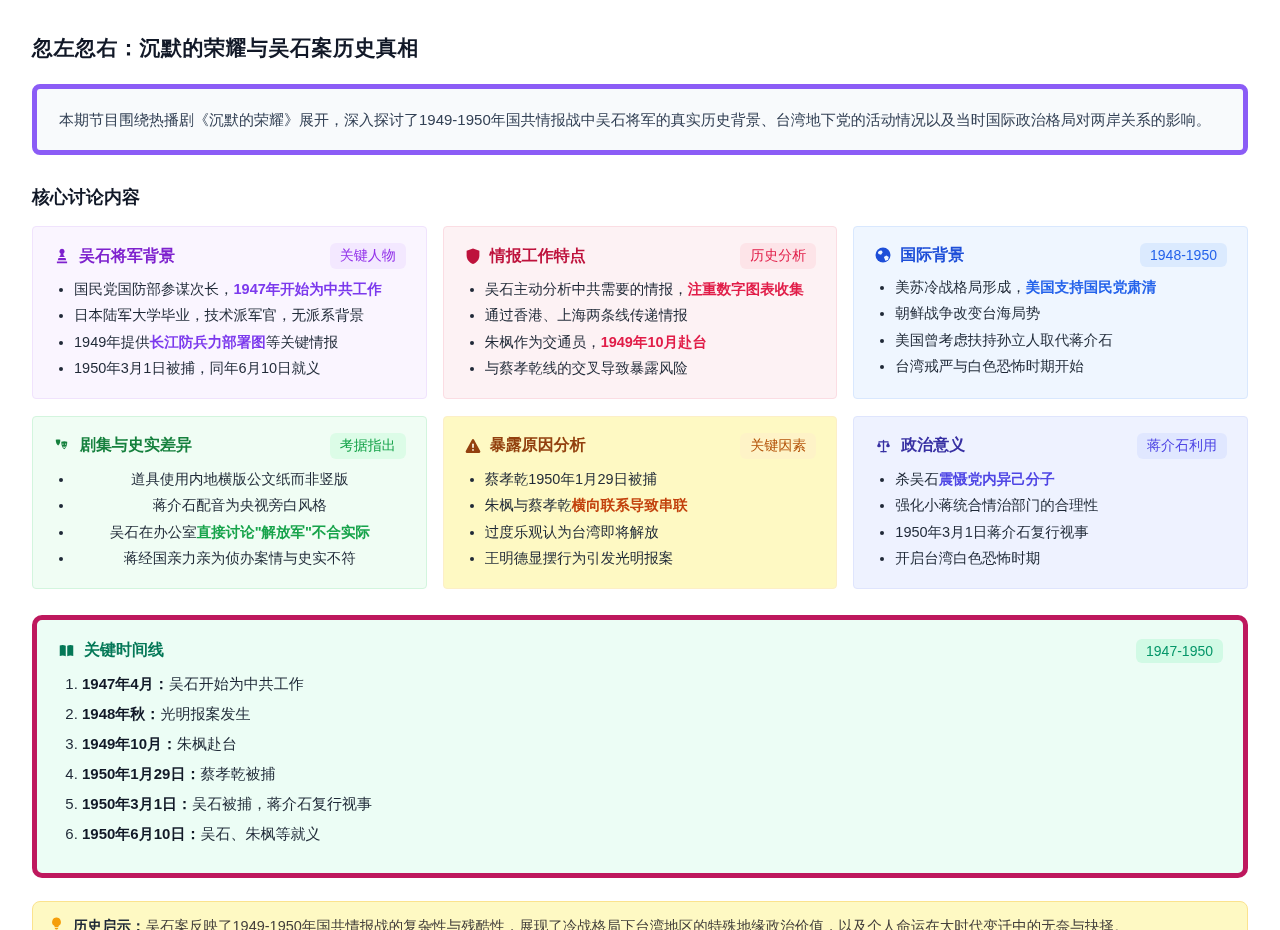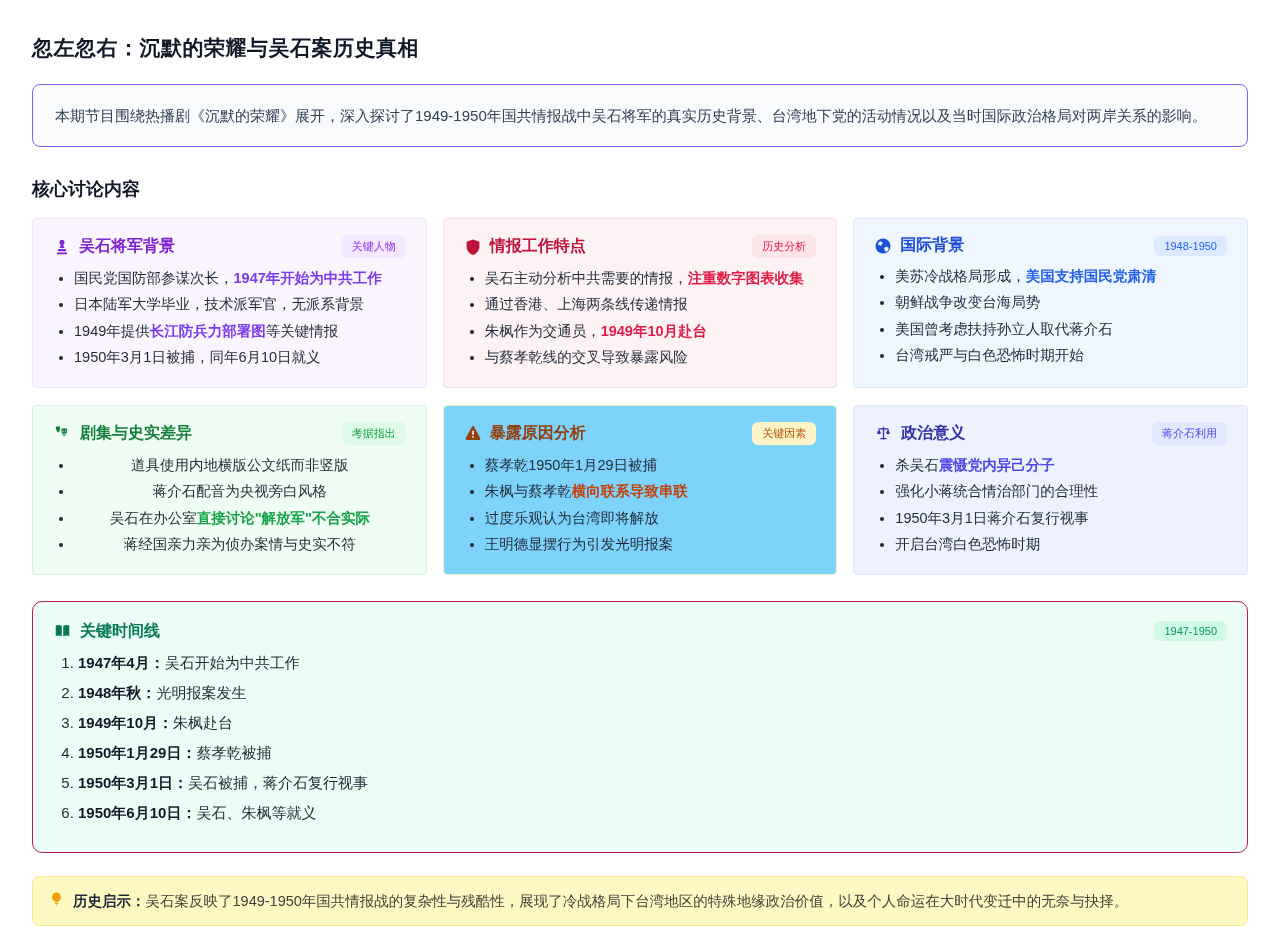--- a/index.html
+++ b/index.html
@@ -1,33 +1,33 @@
 <!DOCTYPE html>
 <html lang="zh"><head>
 <meta charset="utf-8">
 <style>
   * { box-sizing: border-box; }
   body { margin:0; background:#ffffff; font-family:"Liberation Sans","DejaVu Sans",sans-serif; color:#1f2937; }
   .page { width:1280px; min-height:930px; padding:34px 32px 18px; }
 
   .title { font-size:21px; font-weight:700; color:#111827; margin:0 0 22px; letter-spacing:.5px; }
 
-  .summary { background:#f8fafc; border:1px solid #8b5cf6; border-radius:8px; padding:17px 22px; margin-bottom:30px; }
+  .summary { background:#f8fafc; border:5px solid #8b5cf6; border-radius:8px; padding:17px 22px; margin-bottom:30px; }
   .summary p { margin:0; font-size:15px; line-height:1.8; color:#334155; }
 
   .section-heading { font-size:18px; font-weight:700; color:#111827; margin:0 0 17px; }
 
   .grid { display:grid; grid-template-columns:repeat(3,1fr); gap:17px 16px; margin-bottom:26px; }
 
   .card { border-radius:4px; padding:16px 20px 14px; border:1px solid transparent; }
   .card-head { display:flex; justify-content:space-between; align-items:center; margin-bottom:9px; }
   .card-title { display:flex; align-items:center; gap:8px; font-size:16px; font-weight:700; }
   .icon { display:inline-flex; }
   .icon svg { display:block; }
-  .badge { font-size:11px; padding:4px 10px; border-radius:6px; white-space:nowrap; }
+  .badge { font-size:14px; padding:4px 10px; border-radius:6px; white-space:nowrap; }
   .card ul { margin:0; padding-left:21px; }
   .card li { font-size:14.5px; line-height:1.62; margin:3px 0; color:#1f2937; }
 
   .theme-purple { background:#faf5ff; border-color:#f0e3fd; }
   .theme-purple .card-title { color:#7e22ce; }
   .theme-purple .badge { background:#f3e8ff; color:#9333ea; }
   .theme-purple strong { color:#7c3aed; }
 
   .theme-rose { background:#fdf2f4; border-color:#fbdde3; }
   .theme-rose .card-title { color:#be123c; }
@@ -37,31 +37,31 @@
   .theme-blue { background:#eff6ff; border-color:#d9e8fe; }
   .theme-blue .card-title { color:#1d4ed8; }
   .theme-blue .badge { background:#dbeafe; color:#2563eb; }
   .theme-blue strong { color:#2563eb; }
 
   .theme-green { background:#f0fdf4; border-color:#d3f5de;text-align:center; }
   .theme-green .card-title { color:#15803d; }
   .theme-green .badge { background:#dcfce7; color:#16a34a; }
   .theme-green strong { color:#16a34a; }
 
-  .theme-amber { background:#7dd3fc; border-color:#fcefc7; }
+  .theme-amber { background:#fef9c3; border-color:#fcefc7; }
   .theme-amber .card-title { color:#92400e; }
   .theme-amber .badge { background:#fef3c7; color:#b45309; }
   .theme-amber strong { color:#c2410c; }
 
   .theme-indigo { background:#eef2ff; border-color:#dfe5fd; }
   .theme-indigo .card-title { color:#3730a3; }
   .theme-indigo .badge { background:#e0e7ff; color:#4f46e5; }
   .theme-indigo strong { color:#4f46e5; }
 
-  .timeline { background:#ecfdf5; border:1px solid #be185d; border-radius:10px; padding:19px 20px 21px; margin-bottom:23px; }
+  .timeline { background:#ecfdf5; border:5px solid #be185d; border-radius:10px; padding:19px 20px 21px; margin-bottom:23px; }
   .timeline .card-title { color:#047857; }
   .timeline .badge { background:#d1fae5; color:#059669; }
   .timeline ol { margin:8px 0 0; padding-left:25px; }
   .timeline li { font-size:15px; line-height:1.6; margin:6px 0; color:#1f2937; }
   .tl-date { font-weight:700; color:#111827; }
 
   .callout { display:flex; align-items:flex-start; gap:9px; background:#fef9c3; border:1px solid #fbe38e; border-radius:8px; padding:13px 16px; margin-bottom:0; }
   .callout p { margin:0; font-size:14.5px; line-height:1.55; color:#44403c; }
   .callout strong { color:#1f2937; }
   .callout .icon { margin-top:1px; }

